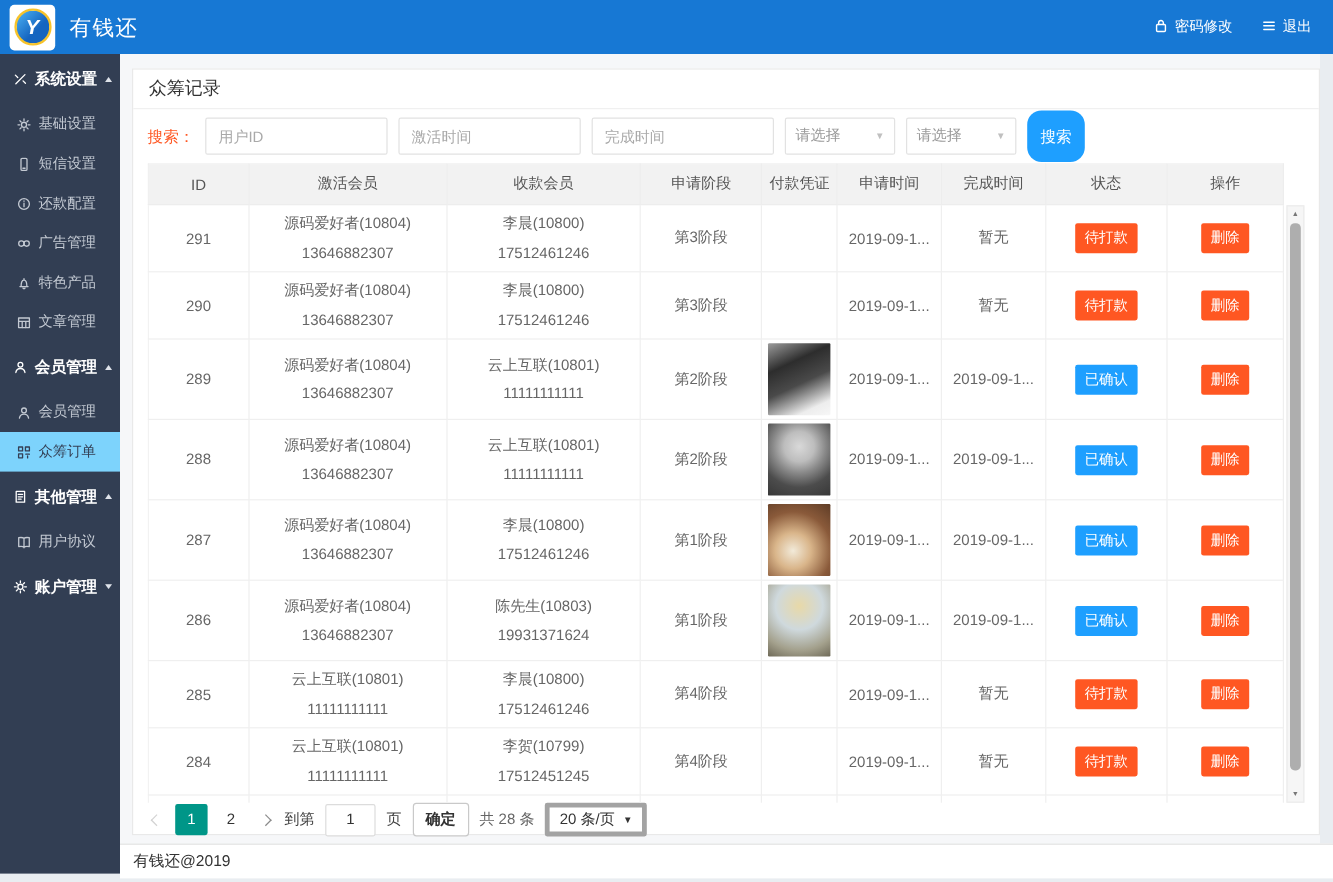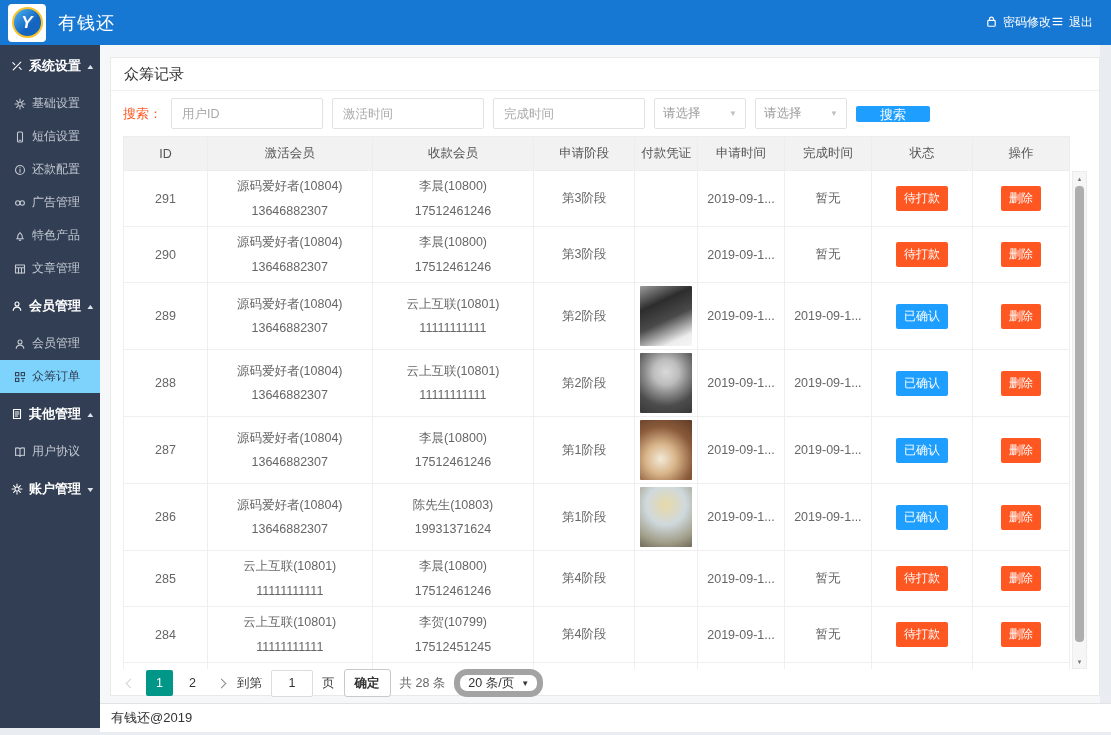--- a/index.html
+++ b/index.html
@@ -11,21 +11,21 @@
   
   #topbar { position:absolute; left:0; top:0; width:1111px; height:45px;
     background:#1778d4; display:flex; align-items:center; z-index:5; }
   .logo-box { width:38px; height:38px; background:#fff; border-radius:4px;
     margin:0 12px 0 8px; display:flex; align-items:center; justify-content:center; }
   .logo-circle { width:31px; height:31px; border-radius:50%;
     background:linear-gradient(135deg,#4db3f5 0%,#1565c0 60%);
     border:2.5px solid #f7c32a; color:#fff; font-weight:bold; font-size:17px;
     display:flex; align-items:center; justify-content:center; font-style:italic; }
   .app-title { color:#fff; font-size:18px; letter-spacing:1px; }
-  .topbar-right { margin-left:auto; display:flex; align-items:center; 
+  .topbar-right { margin-left:auto; display:flex; align-items:center; gap:24px;
     padding-right:18px; color:#fff; font-size:12px; }
   .top-action { display:flex; align-items:center; gap:5px; cursor:pointer; }
   .top-action svg { width:13px; height:13px; }
   
   #sidebar { position:absolute; left:0; top:45px; width:100px; height:683px;
     background:#323e53; overflow:hidden; }
   .side-section, .side-item { display:flex; align-items:center;
     padding:0 6px 0 11px; cursor:pointer; gap:6px; }
   .side-section { height:42px; color:#fff; font-weight:bold; font-size:13px; }
   .side-item { height:33px; color:#c3c9d2; font-size:12px; padding-left:14px; }
@@ -44,22 +44,22 @@
   
   .search-row { height:45px; display:flex; align-items:center; padding:0 12px; gap:9px; }
   .search-label { color:#ff5722; font-size:13px; }
   .search-input { width:152px; height:31px; border:1px solid #e2e2e2; border-radius:2px;
     padding:0 10px; font-size:12.5px; color:#333; outline:none;
     font-family:"Liberation Sans","DejaVu Sans",sans-serif; }
   .search-input::placeholder { color:#a9a9a9; }
   .fake-select { width:92px; height:31px; border:1px solid #e2e2e2; border-radius:2px;
     display:flex; align-items:center; padding:0 8px; color:#9a9a9a; cursor:pointer; }
   .fake-select .sel-arrow { margin-left:auto; font-size:8px; color:#c0c0c0; }
-  .search-btn { height:16px; padding:0 24px; background:#1e9fff; color:#fff;
-    border:none; border-radius:2px; font-size:13px; cursor:pointer;
+  .search-btn { height:43px; padding:0 11px; background:#1e9fff; color:#fff;
+    border:none; border-radius:12px; font-size:13px; cursor:pointer;
     font-family:inherit; }
   
   .table-zone { position:relative; margin:0 12px; height:533px; }
   .table-clip { height:533px; overflow:hidden; margin-right:17px; }
   table { border-collapse:collapse; width:100%; table-layout:fixed; }
   th { background:#f2f2f2; border:1px solid #ededed; height:34px; font-weight:400;
     color:#555; font-size:12.5px; }
   td { border:1px solid #efefef; text-align:center; color:#666; font-size:12.5px;
     padding:3px 4px; }
   tr.plain { height:56px; }
@@ -95,21 +95,21 @@
     color:#333; cursor:pointer; border-radius:2px; padding:0 4px; }
   .pg-num.active { background:#009688; color:#fff; cursor:default; }
   .pg-text { color:#404040; }
   .goto-input { width:42px; height:27px; border:1px solid #dcdcdc; border-radius:2px;
     text-align:center; font-size:12.5px; color:#333; outline:none;
     font-family:inherit; }
   .confirm-btn { height:28px; padding:0 10px; background:#fff;
     border:1px solid #c9c9c9; border-radius:3px; font-size:12.5px; color:#333;
     font-weight:bold; cursor:pointer; font-family:inherit; }
   .total-text { color:#666; }
-  .perpage { height:28px; border:6px solid #a3a3a3; border-radius:13px;
+  .perpage { height:28px; border:4px solid #a3a3a3; border-radius:2px;
     display:flex; align-items:center; gap:7px; padding:0 8px; color:#333;
     cursor:pointer; }
   .perpage .sel-arrow { font-size:8px; color:#333; }
   
   #footer { position:absolute; left:100px; top:703px; width:1011px; height:29px;
     background:#fff; border-top:1px solid #e3e3e3; line-height:28px;
     padding-left:11px; font-size:13px; color:#333; }
 </style>
 </head>
 <body>

